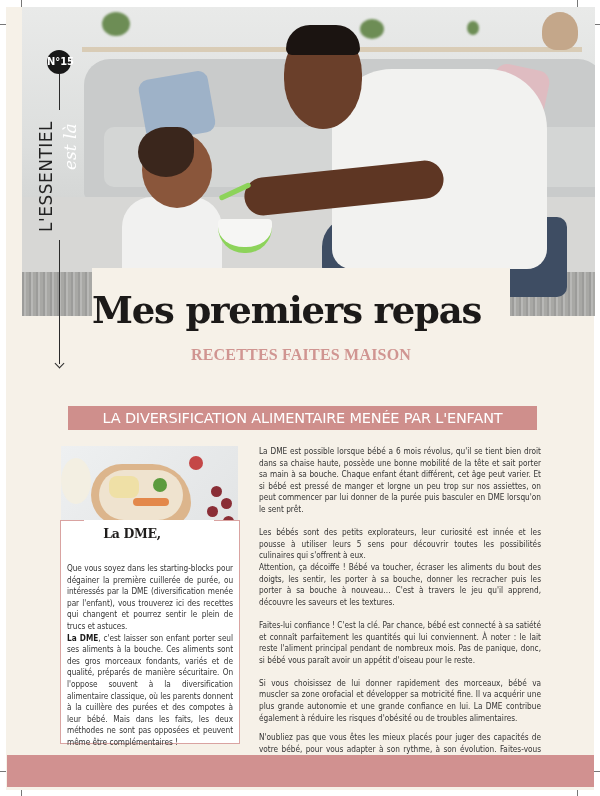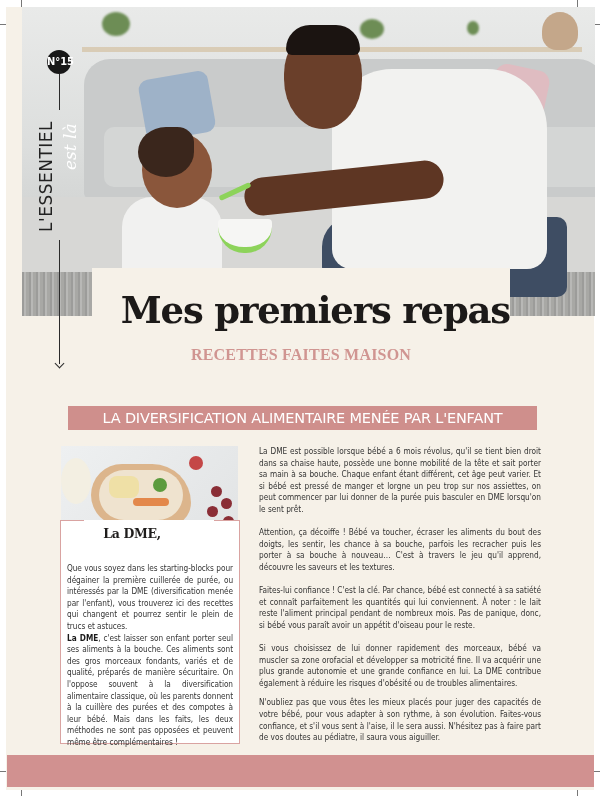--- a/index.html
+++ b/index.html
@@ -40,21 +40,21 @@
   .baby-hair { position: absolute; left: 116px; top: 120px; width: 56px; height: 50px; background: #3a261c; border-radius: 50% 30% 50% 50%; }
   .bowl { position: absolute; left: 196px; top: 212px; width: 54px; height: 28px; background: #f6f6f4; border-radius: 4px 4px 26px 26px; border-bottom: 6px solid #8dd35a; }
   .spoon { position: absolute; left: 196px; top: 182px; width: 34px; height: 5px; background: #8dd35a; border-radius: 3px; transform: rotate(-25deg); }
 
   
   .title-panel {
     position: absolute; left: 92px; top: 268px; width: 418px; height: 120px;
     background: #f6f1e8;
   }
   .title {
-    position: absolute; left: 0; right: 0; top: 20px; text-align: right;
+    position: absolute; left: 0; right: 0; top: 20px; text-align: left;
     font-family: "DejaVu Serif", serif; font-weight: bold; font-size: 37px;
     letter-spacing: -1.2px; color: #1c1a19;
   }
   .subtitle {
     position: absolute; left: 0; right: 0; top: 78px; text-align: center;
     font-family: Liberation Serif, serif; font-size: 16px; font-weight: bold;
     color: #d09591; letter-spacing: 0.2px;
   }
 
   
@@ -198,19 +198,20 @@
 <div class="sidebar-title">
   <div>La DME,</div>
 </div>
 <div class="sidebar-text">
   <div>Que vous soyez dans les starting-blocks pour dégainer la première cuillerée de purée, ou intéressés par la DME (diversification menée par l'enfant), vous trouverez ici des recettes qui changent et pourrez sentir le plein de trucs et astuces.</div>
   <div><b>La DME</b><span>, c'est laisser son enfant porter seul ses aliments à la bouche. Ces aliments sont des gros morceaux fondants, variés et de qualité, préparés de manière sécuritaire. On l'oppose souvent à la diversification alimentaire classique, où les parents donnent à la cuillère des purées et des compotes à leur bébé. Mais dans les faits, les deux méthodes ne sont pas opposées et peuvent même être complémentaires !</span></div>
 </div>
 
 <div class="main-text">
   <p>La DME est possible lorsque bébé a 6 mois révolus, qu'il se tient bien droit dans sa chaise haute, possède une bonne mobilité de la tête et sait porter sa main à sa bouche. Chaque enfant étant différent, cet âge peut varier. Et si bébé est pressé de manger et lorgne un peu trop sur nos assiettes, on peut commencer par lui donner de la purée puis basculer en DME lorsqu'on le sent prêt.</p>
-  <p>Attention, ça décoiffe ! Bébé va toucher, écraser les aliments du bout des doigts, les sentir, les chance à sa bouche, parfois les recracher puis les porter à sa bouche à nouveau… C'est à travers le jeu qu'il apprend, découvre les saveurs et les textures.</p>
+  <p style="margin-bottom:0">Les bébés sont des petits explorateurs, leur curiosité est innée et les pousse à utiliser leurs 5 sens pour découvrir toutes les possibilités culinaires qui s'offrent à eux.</p>
+  <p>Attention, ça décoiffe ! Bébé va toucher, écraser les aliments du bout des doigts, les sentir, les porter à sa bouche, donner les recracher puis les porter à sa bouche à nouveau… C'est à travers le jeu qu'il apprend, découvre les saveurs et les textures.</p>
   <p>Faites-lui confiance ! C'est la clé. Par chance, bébé est connecté à sa satiété et connaît parfaitement les quantités qui lui conviennent. À noter : le lait reste l'aliment principal pendant de nombreux mois. Pas de panique, donc, si bébé vous paraît avoir un appétit d'oiseau pour le reste.</p>
   <p style="margin-bottom:8px">Si vous choisissez de lui donner rapidement des morceaux, bébé va muscler sa zone orofacial et développer sa motricité fine. Il va acquérir une plus grande autonomie et une grande confiance en lui. La DME contribue également à réduire les risques d'obésité ou de troubles alimentaires.</p>
   <p>N'oubliez pas que vous êtes les mieux placés pour juger des capacités de votre bébé, pour vous adapter à son rythme, à son évolution. Faites-vous confiance, et s'il vous sent à l'aise, il le sera aussi. N'hésitez pas à faire part de vos doutes au pédiatre, il saura vous aiguiller.</p>
 </div>
 
 <div class="footer-bar"></div>
 
 </body></html>

